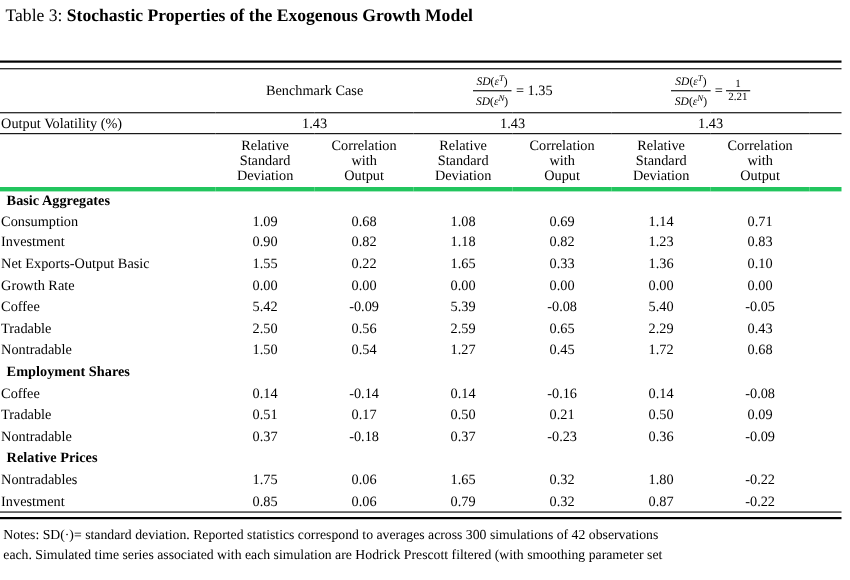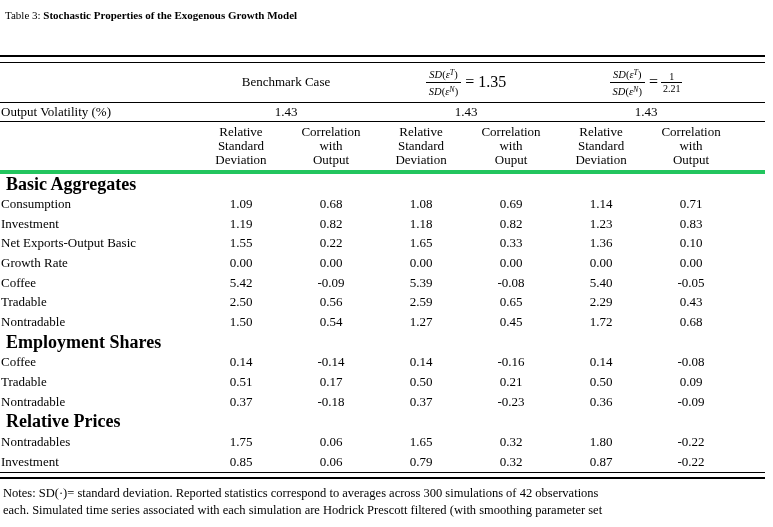--- a/index.html
+++ b/index.html
@@ -11,21 +11,21 @@
   }
   .page {
     position: relative;
     width: 773px;
     height: 527px;
     overflow: hidden;
     background: #ffffff;
   }
   .caption {
     margin: 7px 0 0 5px;
-    font-size: 11px;
+    font-size: 16px;
     line-height: 16px;
     white-space: nowrap;
   }
   .caption b { font-weight: bold; }
   .table-wrap {
     width: 765px;
     margin-top: 32px;
   }
   .rule-top {
     height: 5px;
@@ -50,35 +50,35 @@
   tr.vol-row { height: 19px; }
   tr.vol-row td { border-bottom: 1px solid #000; vertical-align: middle; }
   tr.colhead-row td, tr.colhead-row th { border-bottom: 4px solid #22c55e; vertical-align: top; }
   tr.colhead-row th { padding-top: 3px; padding-bottom: 3px; }
   .colhead span { display: block; text-align: center; line-height: 14px; }
   .group { text-align: center; }
   .num { text-align: center; }
   .rowlabel { text-align: left; padding-left: 1px; white-space: nowrap; }
   tbody tr { height: 19.6px; }
   tbody td { vertical-align: middle; }
-  td.section-title { font-weight: bold; padding-left: 6px; font-size: 18px; }
+  td.section-title { font-weight: bold; padding-left: 6px; font-size: 13px; }
   
   .mathcell { text-align: center; }
   .frac {
     display: inline-block;
     vertical-align: middle;
     text-align: center;
     font-size: 10.5px;
     line-height: 12px;
   }
   .fnum { display: block; border-bottom: 1px solid #000; padding: 0 3px 1px 3px; }
   .fden { display: block; padding: 1px 3px 0 3px; }
   .frac i, .sfrac i { font-style: italic; }
   .frac sup { font-size: 8px; font-style: italic; vertical-align: 3px; letter-spacing: 0; }
-  .eqtxt { display: inline-block; vertical-align: middle; font-size: 16px; padding-left: 4px; }
+  .eqtxt { display: inline-block; vertical-align: middle; font-size: 13px; padding-left: 4px; }
   .sfrac {
     display: inline-block;
     vertical-align: middle;
     text-align: center;
     font-size: 10px;
     line-height: 11px;
     margin-left: 3px;
   }
   .sfrac .sn { display: block; border-bottom: 1px solid #000; padding: 0 2px; }
   .sfrac .sd { display: block; padding: 0 2px; }
@@ -169,21 +169,21 @@
             <td class="num">1.09</td>
             <td class="num">0.68</td>
             <td class="num">1.08</td>
             <td class="num">0.69</td>
             <td class="num">1.14</td>
             <td class="num">0.71</td>
             <td></td>
           </tr>
           <tr>
             <td class="rowlabel">Investment</td>
-            <td class="num">1.19</td>
+            <td class="num">0.90</td>
             <td class="num">0.82</td>
             <td class="num">1.18</td>
             <td class="num">0.82</td>
             <td class="num">1.23</td>
             <td class="num">0.83</td>
             <td></td>
           </tr>
           <tr>
             <td class="rowlabel">Net Exports-Output Basic</td>
             <td class="num">1.55</td>

